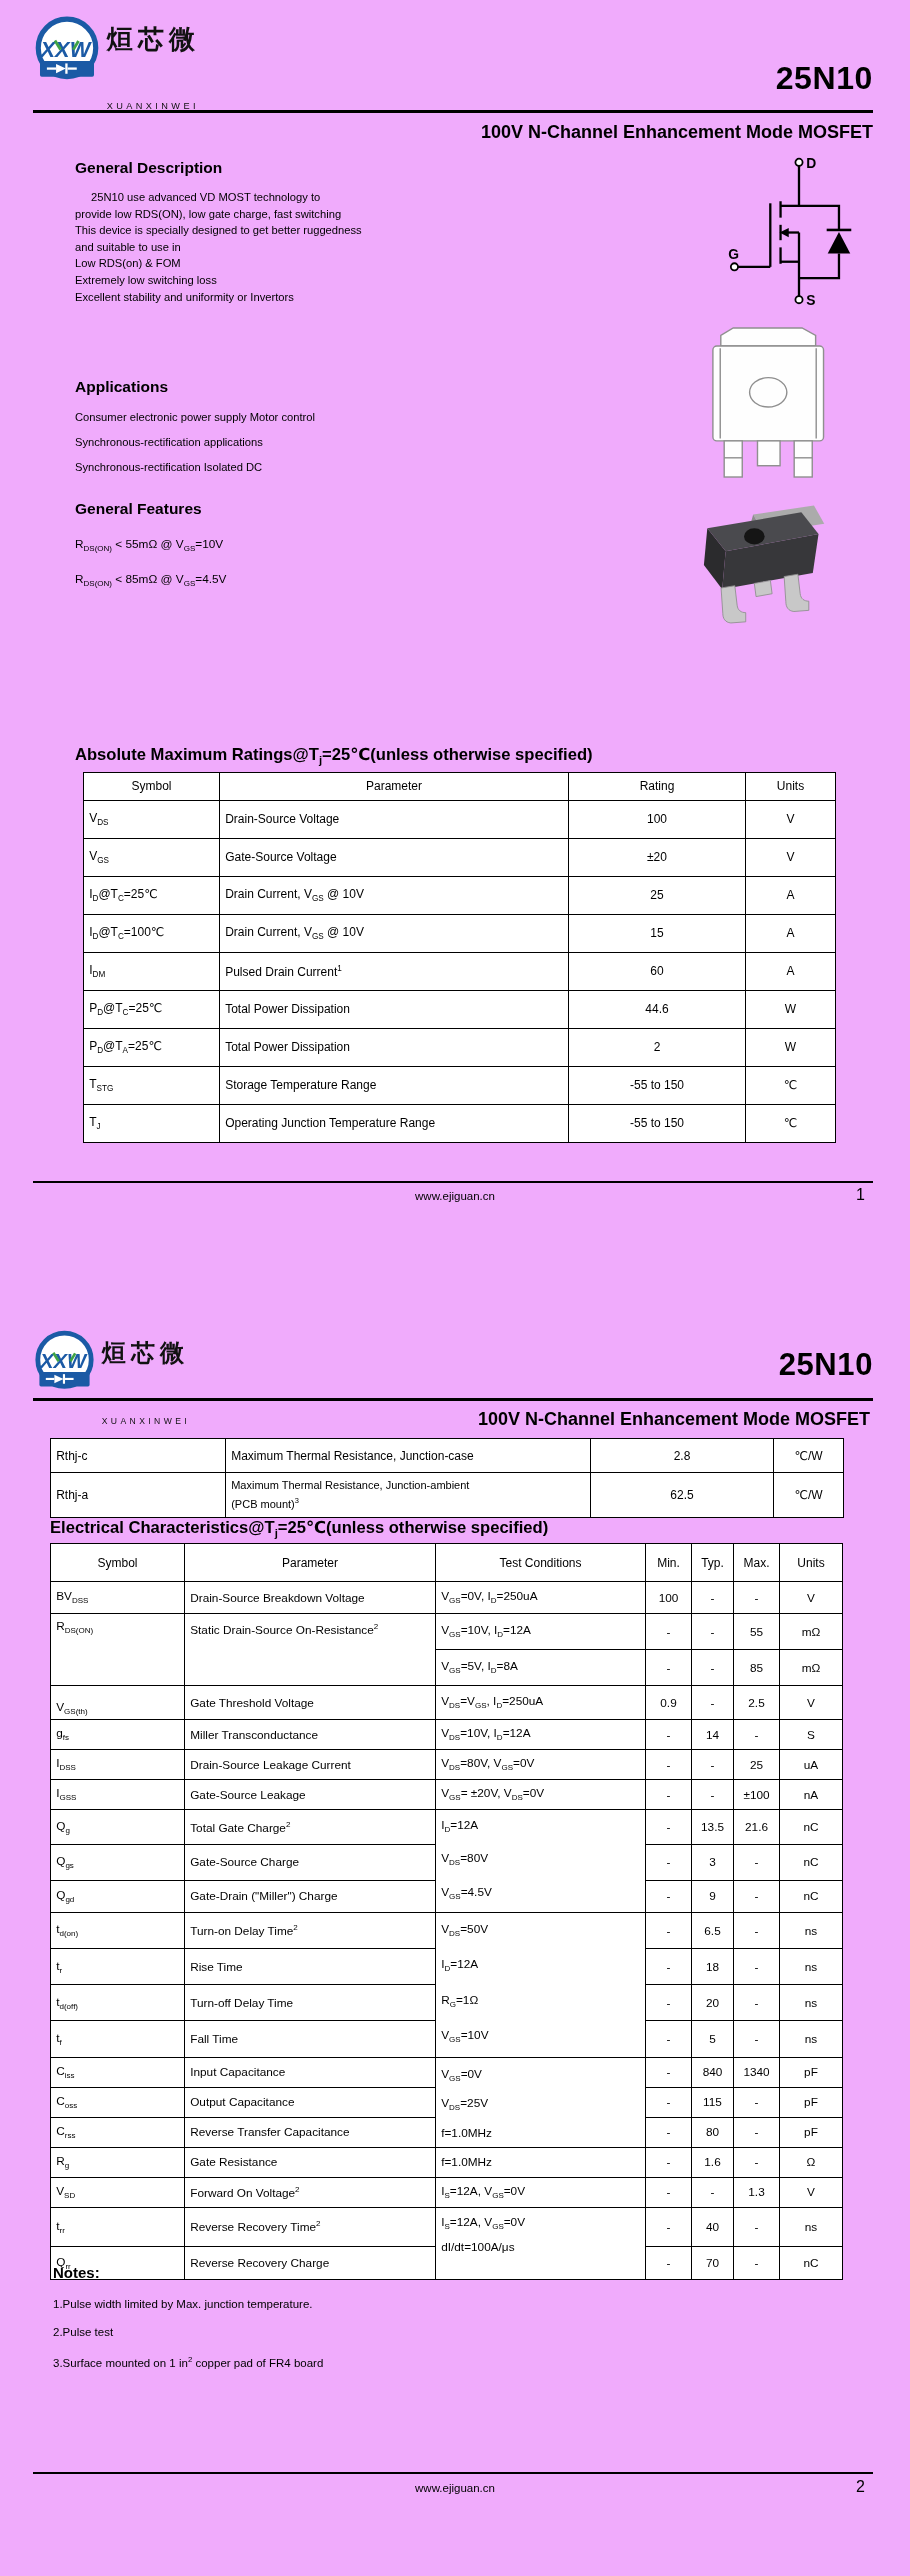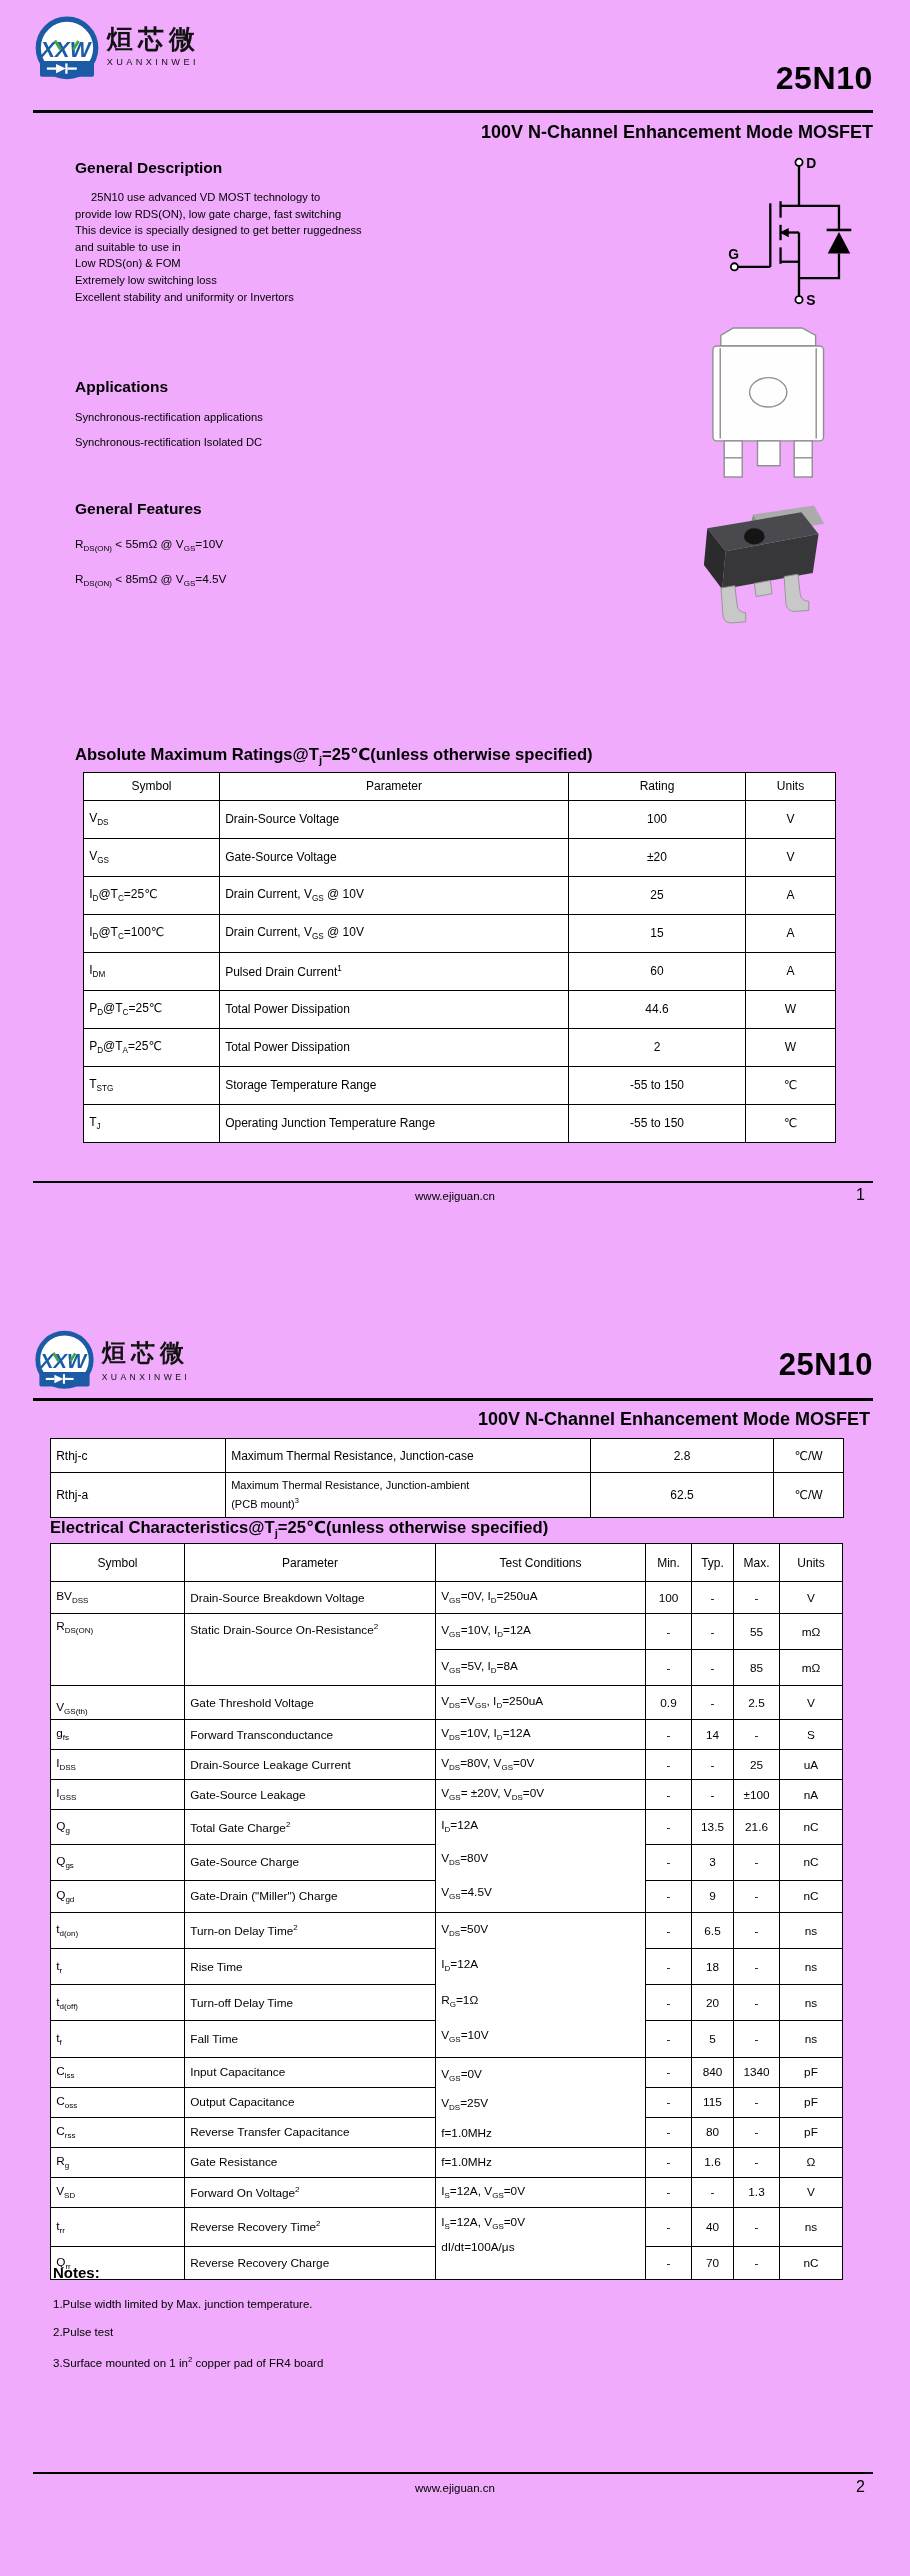--- a/index.html
+++ b/index.html
@@ -14,21 +14,21 @@
   .tbl-title{position:absolute;font-weight:bold;font-size:16.6px;}
   .body-lines{position:absolute;font-size:11.2px;line-height:16.6px;}
   .body-lines .indent{padding-left:16px;}
   .list-lines{position:absolute;font-size:11.2px;line-height:25px;}
   .feat-lines{position:absolute;font-size:11.8px;line-height:31px;}
   .notes-lines{position:absolute;font-size:11.5px;line-height:28px;}
   sub{font-size:68%;}
   sup{font-size:68%;}
   
   .logo{position:absolute;display:flex;align-items:flex-start;gap:5.7px;}
-  .logo .txt{display:flex;flex-direction:column;margin-top:10.3px;}
+  .logo .txt{display:flex;flex-direction:column;margin-top:10.3px;gap:44px;}
   .logo .cn{font-size:26px;font-weight:bold;letter-spacing:5.2px;line-height:30px;color:#111;}
   .logo .en{font-size:9.2px;letter-spacing:3.4px;color:#111;margin-top:3.4px;}
   
   table{border-collapse:collapse;table-layout:fixed;background:#fff;}
   td,th{border:0.9px solid #000;font-weight:normal;overflow:hidden;}
   .dtable{position:absolute;border:1.7px solid #000;}
   .dtable td{border-top-width:1.4px;border-bottom-width:1.4px;font-size:12px;}
   .dtable th{font-size:12px;border-bottom-width:1.7px;}
   .dtable .lft{text-align:left;padding-left:5.2px;}
   .dtable .c{text-align:center;}
@@ -81,20 +81,21 @@
       <div>provide low RDS(ON), low gate charge, fast  switching</div>
       <div>This device is specially designed to get better ruggedness</div>
       <div>and suitable to use in</div>
       <div>Low RDS(on) &amp; FOM</div>
       <div>Extremely low switching loss</div>
       <div>Excellent stability and uniformity or Invertors</div>
     </div>
 
     <div class="sec-title" style="left:75px;top:378px;">Applications</div>
     <div class="list-lines" style="left:75px;top:405px;width:413px;">
+      <div>Consumer electronic power supply Motor control</div>
       <div>Synchronous-rectification applications</div>
       <div>Synchronous-rectification Isolated DC</div>
     </div>
 
     <div class="sec-title" style="left:75px;top:500px;">General Features</div>
     <div class="feat-lines" style="left:75px;top:529px;width:413px;">
       <div>R<sub>DS(ON)</sub> &lt; 55mΩ @ V<sub>GS</sub>=10V</div>
       <div>R<sub>DS(ON)</sub> &lt; 85mΩ @ V<sub>GS</sub>=4.5V</div>
     </div>
 
@@ -329,21 +330,21 @@
             <td class="lft" style="vertical-align:bottom;padding-bottom:2.9px;">V<sub>GS(th)</sub></td>
             <td class="lft">Gate Threshold Voltage</td>
             <td class="lft">V<sub>DS</sub>=V<sub>GS</sub>, I<sub>D</sub>=250uA</td>
             <td class="c minb">0.9</td>
             <td class="c">-</td>
             <td class="c">2.5</td>
             <td class="c">V</td>
           </tr>
       <tr class="h53">
             <td class="lft">g<sub>fs</sub></td>
-            <td class="lft">Forward Transconductance</td>
+            <td class="lft">Miller Transconductance</td>
             <td class="lft">V<sub>DS</sub>=10V, I<sub>D</sub>=12A</td>
             <td class="c minb">-</td>
             <td class="c">14</td>
             <td class="c">-</td>
             <td class="c">S</td>
           </tr>
       <tr class="h53">
             <td class="lft">I<sub>DSS</sub></td>
             <td class="lft">Drain-Source Leakage Current</td>
             <td class="lft">V<sub>DS</sub>=80V, V<sub>GS</sub>=0V</td>

